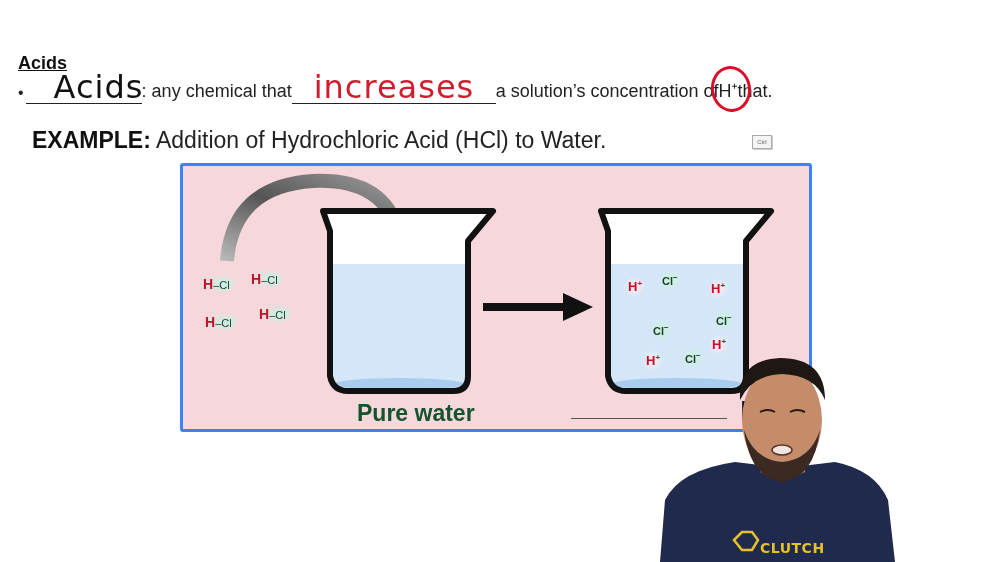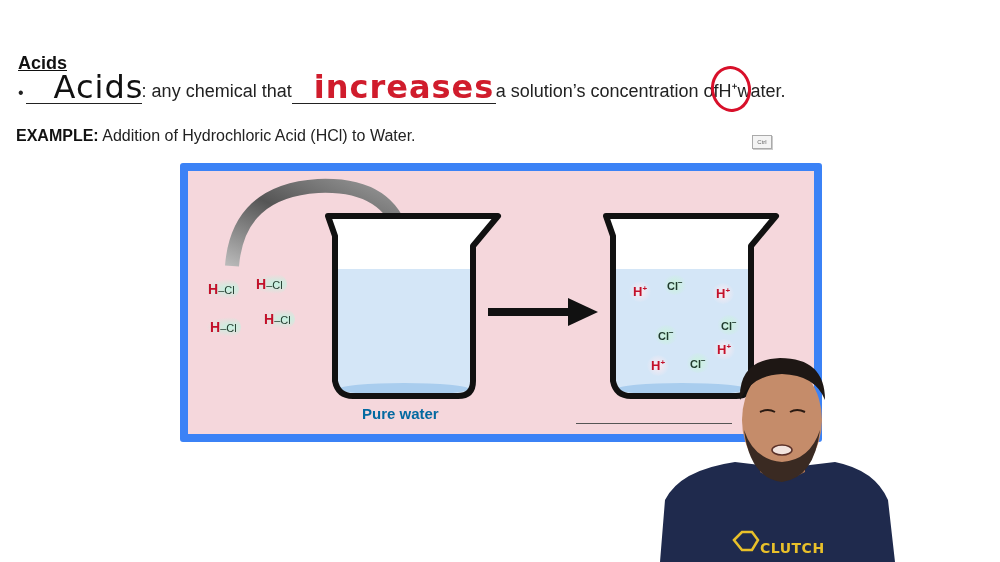--- a/index.html
+++ b/index.html
@@ -29,46 +29,46 @@
       vertical-align: bottom;
     }
     .blank1 { width: 116px; }
     .blank2 { width: 204px; }
     .hand {
       position: absolute; bottom: -3px;
       font-family: "DejaVu Sans", sans-serif;
       letter-spacing: 1px;
     }
     .hand-black { left: 28px; font-size: 32px; color: #111; font-weight: normal; }
-    .hand-red { left: 22px; font-size: 32px; color: #d01c2c; font-weight: bold; }
+    .hand-red { left: 22px; font-size: 32px; color: #d01c2c; }
     .t { display: inline-block; vertical-align: bottom; padding-bottom: 2px; text-align: right; }
     .hplus-wrap { position: relative; display: inline-block; }
     .red-circle {
       position: absolute; left: -8px; top: -12px;
       width: 34px; height: 40px;
       border: 3px solid #d8102a; border-radius: 50%;
       transform: rotate(-8deg);
     }
     .example {
-      position: absolute; left: 16px; top: 127px;
-      font-size: 16px; color: #222;
+      position: absolute; left: 32px; top: 127px;
+      font-size: 23px; color: #222;
     }
     .example b { color: #111; }
     .ctrl-badge {
       position: absolute; left: 752px; top: 135px;
       width: 18px; height: 12px;
       border: 1px solid #aaa; background: #f4f4f4;
       font-size: 6px; color: #666; text-align: center; line-height: 12px;
       box-shadow: 1px 1px 0 #ccc;
     }
     .panel {
       position: absolute; left: 180px; top: 163px;
       width: 626px; height: 263px;
       background: #f5d7dc;
-      border: 8px solid #3b82f6;
+      border: 3px solid #3b82f6;
       border-radius: 3px;
     }
     .beaker-svg { position: absolute; left: 0; top: 0; }
     .molecule {
       position: absolute;
       font-size: 12px; font-weight: bold;
       padding: 2px 4px;
       border-radius: 10px;
       white-space: nowrap;
     }
@@ -77,21 +77,21 @@
     .hcl { background: radial-gradient(ellipse at 70% 50%, rgba(190,245,225,0.9) 0%, rgba(245,215,220,0) 70%); }
     .ion {
       position: absolute; font-size: 12px; font-weight: bold;
       border-radius: 50%; padding: 3px 4px;
     }
     .ion-h { color: #c3102a; background: radial-gradient(circle, rgba(255,235,240,0.95) 0%, rgba(215,232,248,0) 75%); font-size: 13px; }
     .ion-cl { color: #1f3a2c; font-weight: bold; font-size: 11px; background: radial-gradient(circle, rgba(200,245,215,0.9) 0%, rgba(215,232,248,0) 75%); }
     sup { font-size: 8px; }
     .label-pure {
       position: absolute; left: 174px; top: 234px;
-      font-size: 15px; font-weight: bold; color: #0369a1;
+      font-size: 23px; font-weight: bold; color: #14532d;
     }
     .answer-line {
       position: absolute; left: 388px; top: 252px;
       width: 156px; border-bottom: 1.5px solid #555;
     }
     .bracket {
       position: absolute; left: 558px; top: 232px;
       font-size: 20px; color: #111; font-weight: bold;
     }
     .presenter {
@@ -103,21 +103,21 @@
       font-size: 14px; font-weight: bold; color: #e8c02a;
       font-family: "DejaVu Sans", sans-serif; letter-spacing: 0.5px;
     }
   </style>
 </head>
 <body>
 
 <div class="heading">Acids</div>
 
 <div class="def-line">
-  <span class="bullet">•</span><span class="blank blank1"><span class="hand hand-black">Acids</span></span><span class="t">: any chemical that </span><span class="blank blank2"><span class="hand hand-red">increases</span></span><span class="t"> a solution’s concentration of </span><span class="t hplus-wrap"><span>H⁺</span><span class="red-circle"></span></span><span class="t"> water.</span>
+  <span class="bullet">•</span><span class="blank blank1"><span class="hand hand-black">Acids</span></span><span class="t">: any chemical that </span><span class="blank blank2"><span class="hand hand-red">increases</span></span><span class="t"> a solution’s concentration of </span><span class="t hplus-wrap"><span>H⁺</span><span class="red-circle"></span></span><span class="t"> that.</span>
 </div>
 
 <div class="example">
   <b>EXAMPLE:</b><span> Addition of Hydrochloric Acid (HCl) to Water.</span>
 </div>
 
 <div class="ctrl-badge">Ctrl</div>
 
 <div class="panel">
   <svg class="beaker-svg" width="626" height="263">

